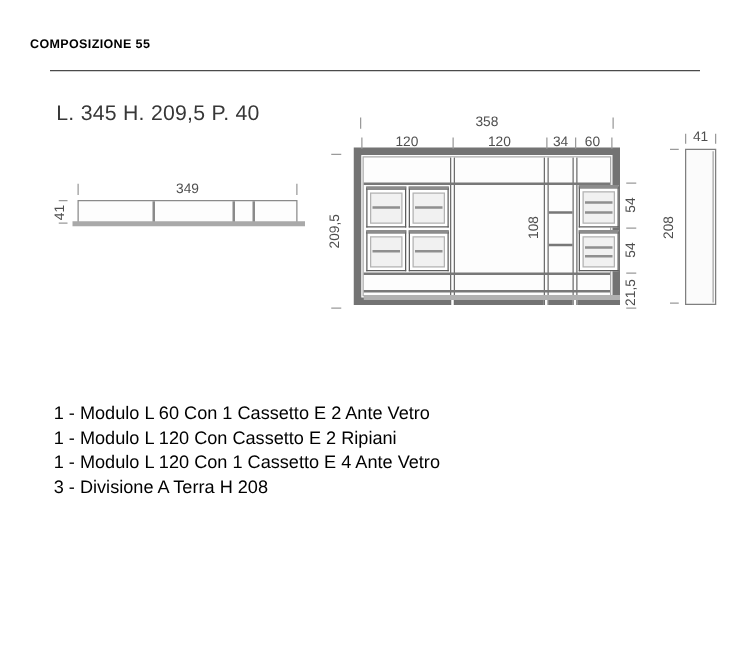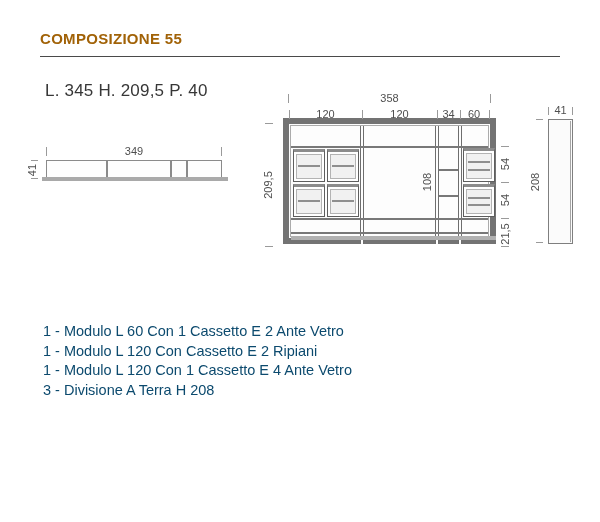--- a/index.html
+++ b/index.html
@@ -2,42 +2,42 @@
 <html><head>
 <meta charset="utf-8">
 <style>
   * { margin:0; padding:0; box-sizing:border-box; }
   html,body { background:#ffffff; }
   .page {
     position:relative; width:600px; height:522px; background:#ffffff;
     font-family:"Liberation Sans", sans-serif; overflow:hidden; color:#222;
   }
   .title {
-    position:absolute; left:40px; top:30px;
-    font-size:15px; font-weight:bold; letter-spacing:.3px; color:#a16207;
+    position:absolute; left:24px; top:30px;
+    font-size:10px; font-weight:bold; letter-spacing:.3px; color:#000000;
   }
   .title-rule {
     position:absolute; left:40px; top:56px; width:520px; height:1px; background:#4a4a4a;
   }
   .summary {
     position:absolute; left:45px; top:81px; font-size:17px; color:#373737; letter-spacing:.2px;
   }
   
   .dim { position:absolute; font-size:11px; color:#4f4f4f; text-align:center; white-space:nowrap; }
   .rot { transform:rotate(-90deg); transform-origin:center center; }
   .tick-v { position:absolute; width:1px; height:9px; background:#9a9a9a; }
   .tick-h { position:absolute; width:9px; height:1px; background:#9a9a9a; }
   .hline { position:absolute; background:#787878; }
   .vdivider {
     position:absolute; width:4px; border-left:1.5px solid #6e6e6e; border-right:1.5px solid #6e6e6e;
     background:#fdfdfd;
   }
   
   .top-view {
-    position:absolute; left:46px; top:160px; width:176px; height:19px;
+    position:absolute; left:62px; top:160px; width:176px; height:19px;
     border:1.5px solid #8a8a8a; background:#fdfdfd;padding-left:44px;
   }
   .tv-div { position:absolute; top:0; bottom:0; width:2px; background:#8a8a8a; }
   .tv-base { position:absolute; left:-5px; top:16px; width:186px; height:3.5px; background:#a9a9a9; }
   
   .front-view {
     position:absolute; left:283px; top:118px; width:213px; height:126px;
     border:6px solid #737373; background:#fdfdfd;
   }
   .fv-inner-frame { position:absolute; inset:1px; border:1px solid #ababab; pointer-events:none; }
@@ -52,21 +52,21 @@
   .base-strip { position:absolute; left:2px; width:205px; top:112px; height:4px; background:#b1b1b1; }
   
   .side-view {
     position:absolute; left:548px; top:119px; width:25px; height:125px;
     border:1.5px solid #7f7f7f; background:#fbfbfb;
   }
   .sv-edge { position:absolute; right:1px; top:1px; bottom:1px; width:1.5px; background:#a5a5a5; }
   
   .parts {
     position:absolute; left:43px; top:322px; list-style:none;
-    font-size:14.5px; line-height:19.5px; color:#0c4a6e;
+    font-size:14.5px; line-height:19.5px; color:#000000;
   }
 </style>
 </head>
 <body>
 
 <div class="page">
 
   <div class="title">COMPOSIZIONE 55</div>
   <div class="title-rule"></div>
   <div class="summary">L. 345 H. 209,5 P. 40</div>

